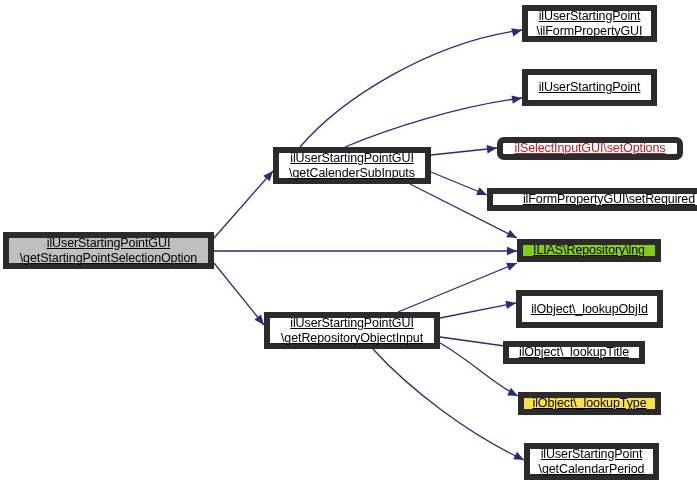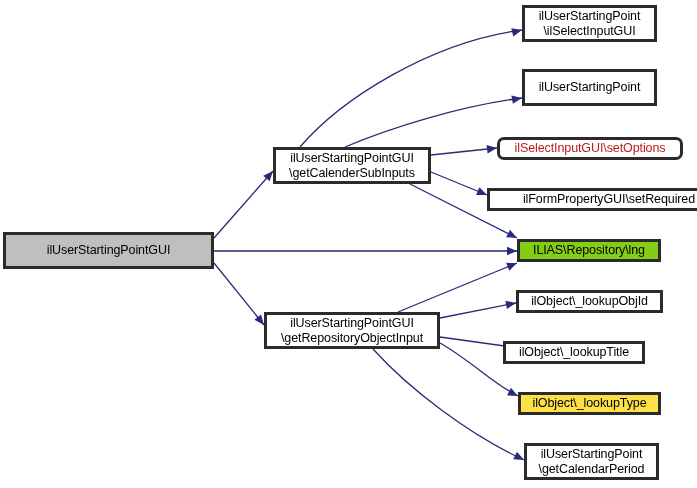--- a/index.html
+++ b/index.html
@@ -25,28 +25,29 @@
     height: 488px;
     pointer-events: none;
   }
   .node {
     position: absolute;
     box-sizing: border-box;
     display: flex;
     flex-direction: column;
     align-items: center;
     justify-content: center;
-    border: 3px solid #701a75;
+    border: 6px solid #701a75;
     background: #ffffff;
     color: #000000;
     font-size: 12.5px;
     line-height: 15px;
     text-align: center;
     white-space: nowrap;
     letter-spacing: -0.1px;
+    text-decoration: underline;
   }
   .node.current {
     background: #bfbfbf;
     border-color: #2b2b2b;
   }
   .node .line {
     display: block;
   }
 </style>
 </head>
@@ -77,46 +78,47 @@
       <path d="M 440 337 L 519 348" fill="none" stroke="#2a2a7a" stroke-width="1.3"></path>
       <polygon points="0,-4.2 10,0 0,4.2" fill="#2a2a7a" transform="translate(509,348) rotate(8,10,0)"></polygon>
       <path d="M 440 343 C 470 360 495 385 518 396" fill="none" stroke="#2a2a7a" stroke-width="1.3"></path>
       <polygon points="0,-4.2 10,0 0,4.2" fill="#2a2a7a" transform="translate(508,396) rotate(26,10,0)"></polygon>
       <path d="M 373 349 C 410 390 470 435 524 460" fill="none" stroke="#2a2a7a" stroke-width="1.3"></path>
       <polygon points="0,-4.2 10,0 0,4.2" fill="#2a2a7a" transform="translate(514,460) rotate(27,10,0)"></polygon>
     </svg>
   <div id="node-layer">
       <div class="node current" style="left: 3px; top: 232px; width: 211px; height: 37px; border-color: rgb(43, 43, 43); color: rgb(0, 0, 0); background: rgb(191, 191, 191);">
         <span class="line">ilUserStartingPointGUI</span>
+        <span class="line">\getStartingPointSelectionOption</span>
       </div>
       <div class="node" style="left: 273px; top: 147px; width: 158px; height: 37px; border-color: rgb(43, 43, 43); color: rgb(0, 0, 0); background: rgb(255, 255, 255);">
         <span class="line">ilUserStartingPointGUI</span>
         <span class="line">\getCalenderSubInputs</span>
       </div>
       <div class="node" style="left: 264px; top: 312px; width: 176px; height: 37px; border-color: rgb(43, 43, 43); color: rgb(0, 0, 0); background: rgb(255, 255, 255);">
         <span class="line">ilUserStartingPointGUI</span>
         <span class="line">\getRepositoryObjectInput</span>
       </div>
       <div class="node" style="left: 522px; top: 5px; width: 135px; height: 37px; border-color: rgb(43, 43, 43); color: rgb(0, 0, 0); background: rgb(255, 255, 255);">
         <span class="line">ilUserStartingPoint</span>
-        <span class="line">\ilSelectInputGUI</span>
+        <span class="line">\ilFormPropertyGUI</span>
       </div>
       <div class="node" style="left: 522px; top: 69px; width: 135px; height: 37px; border-color: rgb(43, 43, 43); color: rgb(0, 0, 0); background: rgb(255, 255, 255);">
         <span class="line">ilUserStartingPoint</span>
       </div>
       <div class="node" style="left: 497px; top: 137px; width: 186px; height: 23px; border-color: rgb(43, 43, 43); color: #b91c1c; background: rgb(255, 255, 255); border-radius: 7px;">
         <span class="line">ilSelectInputGUI\setOptions</span>
       </div>
       <div class="node" style="left: 487px; top: 188px; width: 244px; height: 23px; border-color: rgb(43, 43, 43); color: rgb(0, 0, 0); background: rgb(255, 255, 255);">
         <span class="line">ilFormPropertyGUI\setRequired</span>
       </div>
       <div class="node" style="left: 517px; top: 239px; width: 144px; height: 23px; border-color: rgb(43, 43, 43); color: rgb(0, 0, 0); background: #84cc16;">
         <span class="line">ILIAS\Repository\lng</span>
       </div>
-      <div class="node" style="left: 516px; top: 290px; width: 147px; height: 23px; border-color: rgb(43, 43, 43); color: rgb(0, 0, 0); background: rgb(255, 255, 255);">
+      <div class="node" style="left: 516px; top: 290px; width: 147px; height: 38px; border-color: rgb(43, 43, 43); color: rgb(0, 0, 0); background: rgb(255, 255, 255);">
         <span class="line">ilObject\_lookupObjId</span>
       </div>
       <div class="node" style="left: 503px; top: 341px; width: 142px; height: 23px; border-color: rgb(43, 43, 43); color: rgb(0, 0, 0); background: rgb(255, 255, 255);">
         <span class="line">ilObject\_lookupTitle</span>
       </div>
       <div class="node" style="left: 518px; top: 392px; width: 143px; height: 23px; border-color: rgb(43, 43, 43); color: rgb(0, 0, 0); background: #fde047;">
         <span class="line">ilObject\_lookupType</span>
       </div>
       <div class="node" style="left: 524px; top: 443px; width: 135px; height: 37px; border-color: rgb(43, 43, 43); color: rgb(0, 0, 0); background: rgb(255, 255, 255);">
         <span class="line">ilUserStartingPoint</span>

